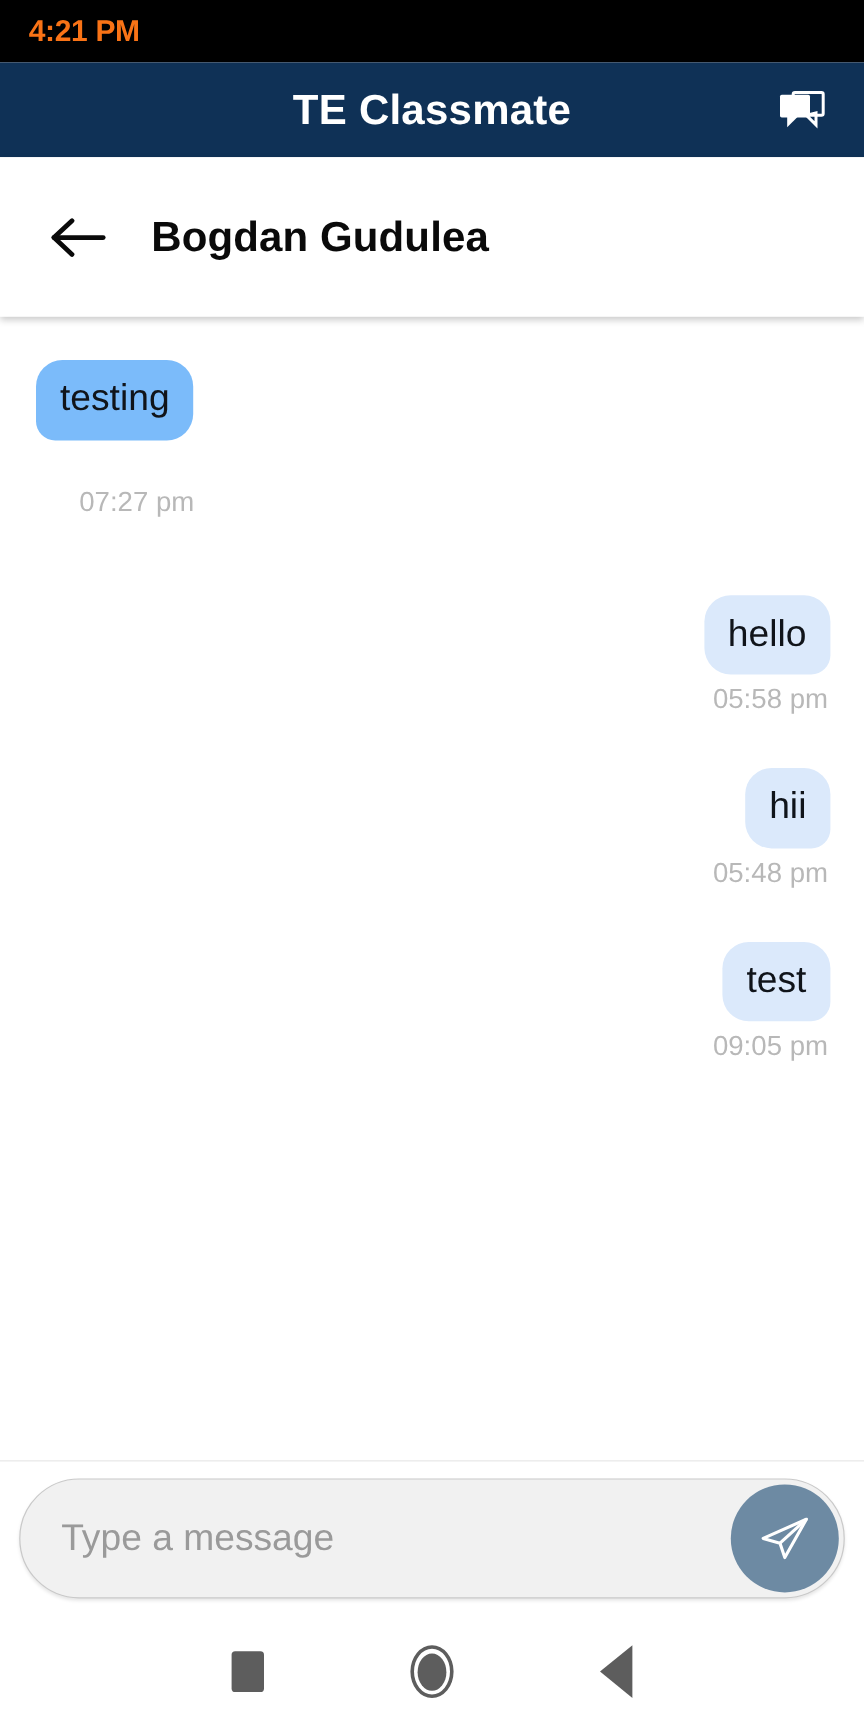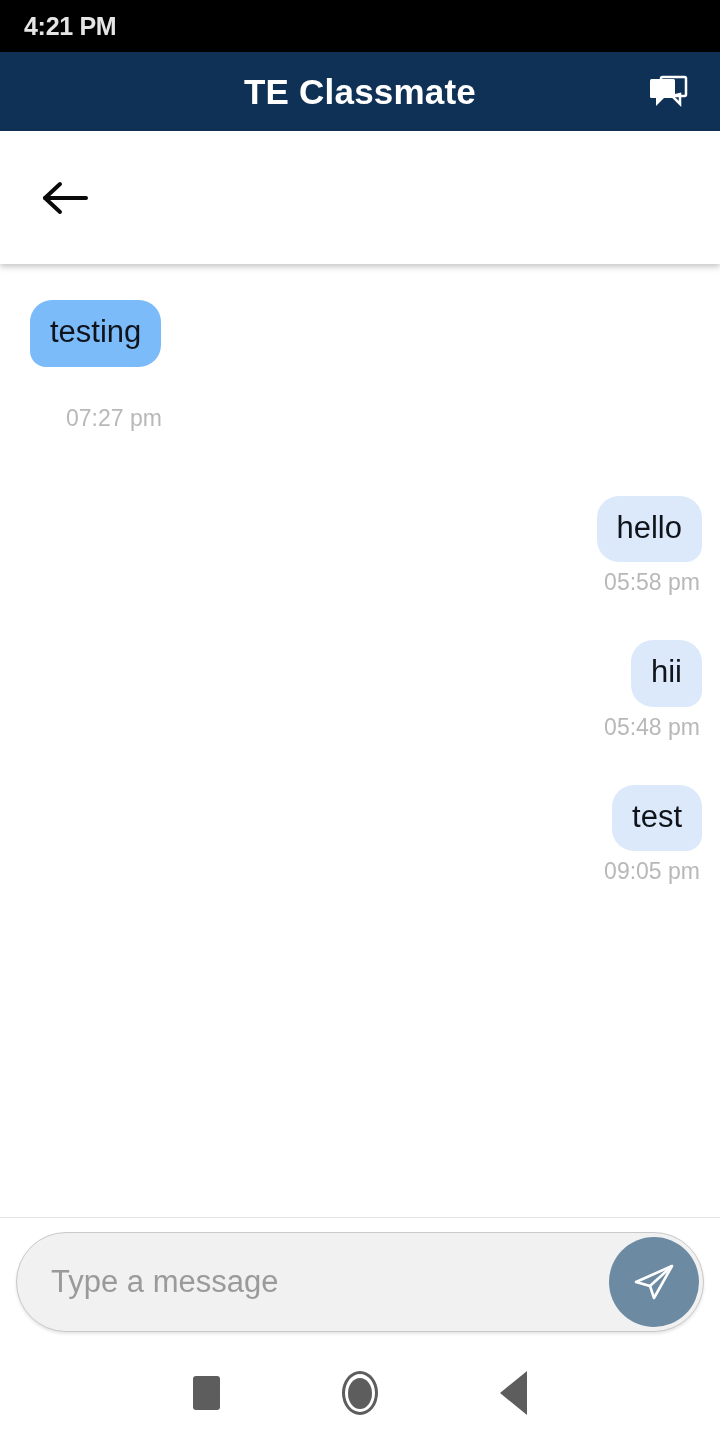--- a/index.html
+++ b/index.html
@@ -25,21 +25,21 @@
   .status-bar {
     height: 52px;
     background: #000000;
     display: flex;
     align-items: center;
     justify-content: space-between;
     padding: 0 22px 0 24px;
     flex: 0 0 auto;
   }
   .status-clock {
-    color: #e5e5e5;
+    color: #f97316;
     font-size: 25px;
     font-weight: bold;
     letter-spacing: -0.3px;
     font-family: "Liberation Sans", sans-serif;
   }
   .status-right {
     display: flex;
     align-items: center;
     gap: 9px;
   }
@@ -140,21 +140,21 @@
     padding-top: 36px;
     display: flex;
     flex-direction: column;
   }
   .msg-row {
     display: flex;
     flex-direction: column;
     margin-bottom: 22px;
   }
   .msg-row.incoming { align-items: flex-start; padding-left: 30px; gap: 31px; }
-  .msg-row.outgoing { align-items: flex-end; padding-right: 18px; }
+  .msg-row.outgoing { align-items: flex-end; padding-right: 28px; }
 
   .bubble {
     max-width: 520px;
     padding: 16px 20px 18px 20px;
     font-size: 31px;
     color: #10141a;
     line-height: 1.05;
     word-wrap: break-word;
   }
   .msg-row.incoming .bubble {
@@ -274,20 +274,21 @@
     </div>
   </div>
 
   <div class="contact-header">
     <div class="back-btn">
       <svg width="50" height="38" viewBox="0 0 50 38" aria-hidden="true">
         <line x1="46" y1="19" x2="5" y2="19" stroke="#0a0a0a" stroke-width="4" stroke-linecap="round"></line>
         <polyline points="20,5 5,19 20,33" fill="none" stroke="#0a0a0a" stroke-width="4" stroke-linecap="round" stroke-linejoin="round"></polyline>
       </svg>
     </div>
+    <div class="contact-name">Bogdan Gudulea</div>
   </div>
 
   <div class="messages">
 
     <div class="msg-row incoming">
       <div class="bubble">testing</div>
       <div class="msg-time">07:27 pm</div>
     </div>
 
     <div class="msg-row outgoing" style="margin-top:42px;">

